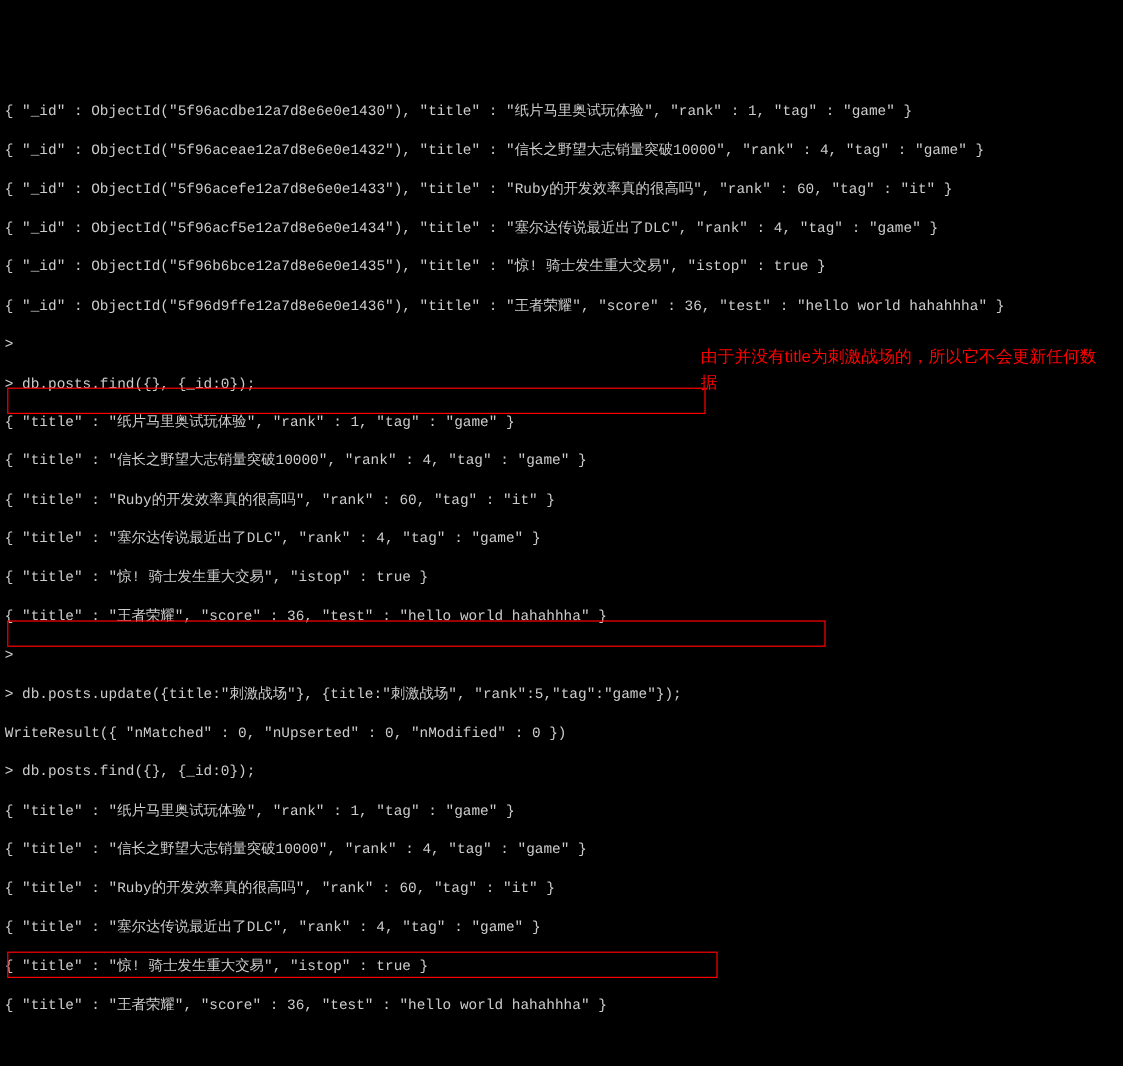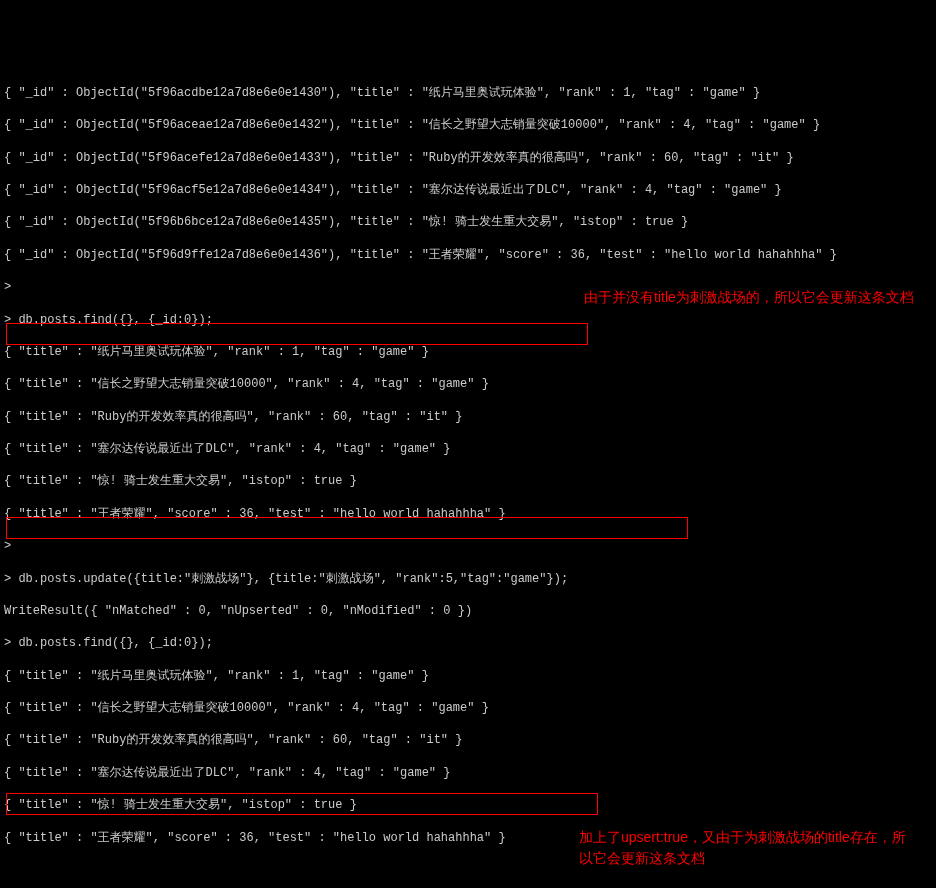--- a/index.html
+++ b/index.html
@@ -90,18 +90,17 @@
 
 
 
 
 
 
 <div class="highlight-box" style="left:2px; top:254px; width:580px; height:20px;"></div>
 <div class="highlight-box" style="left:2px; top:448px; width:680px; height:20px;"></div>
 <div class="highlight-box" style="left:2px; top:724px; width:590px; height:20px;"></div>
 
-<div class="annotation" style="left:580px; top:218px; width:340px;">由于并没有title为刺激战场的，所以它会更新这条文档</div>
-<div class="annotation" style="left:575px; top:758px; width:340px;">加上了upsert:true，又由于为刺激战场的title存在，所以它会更新这条文档</div>
+<div class="annotation" style="left:580px; top:218px; width:340px;">由于并没有title为刺激战场的，所以它不会更新任何数据</div>
 </div>
 
 
 
 
 </body></html>

